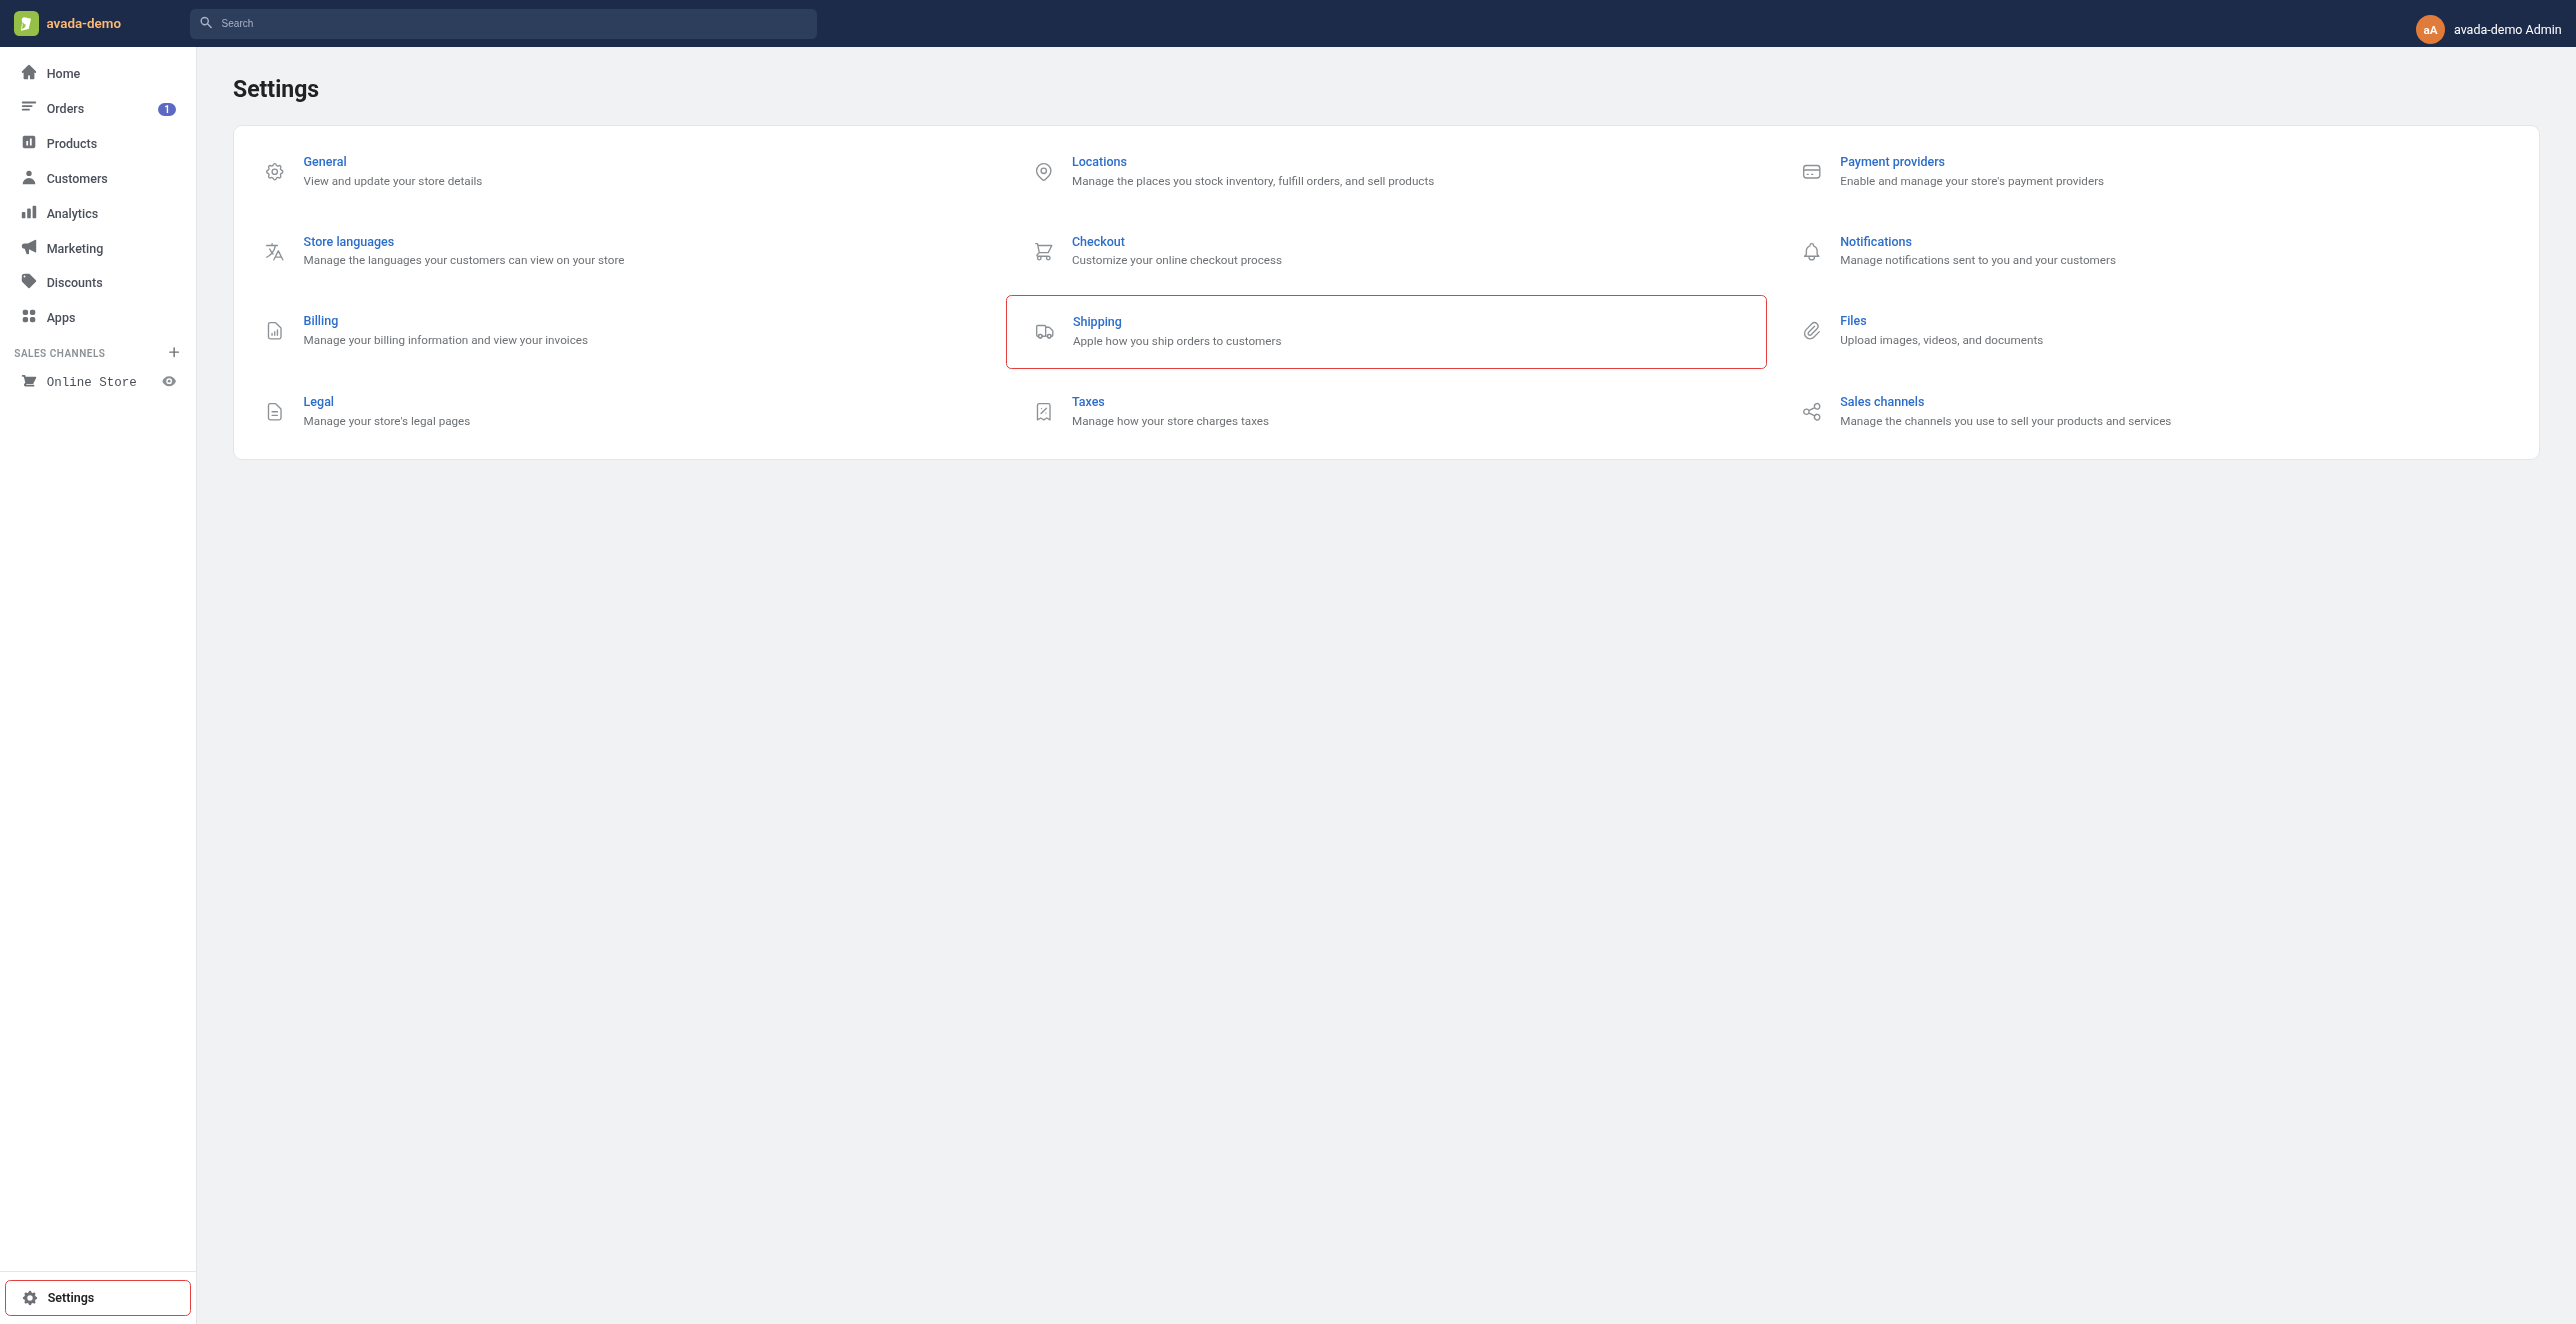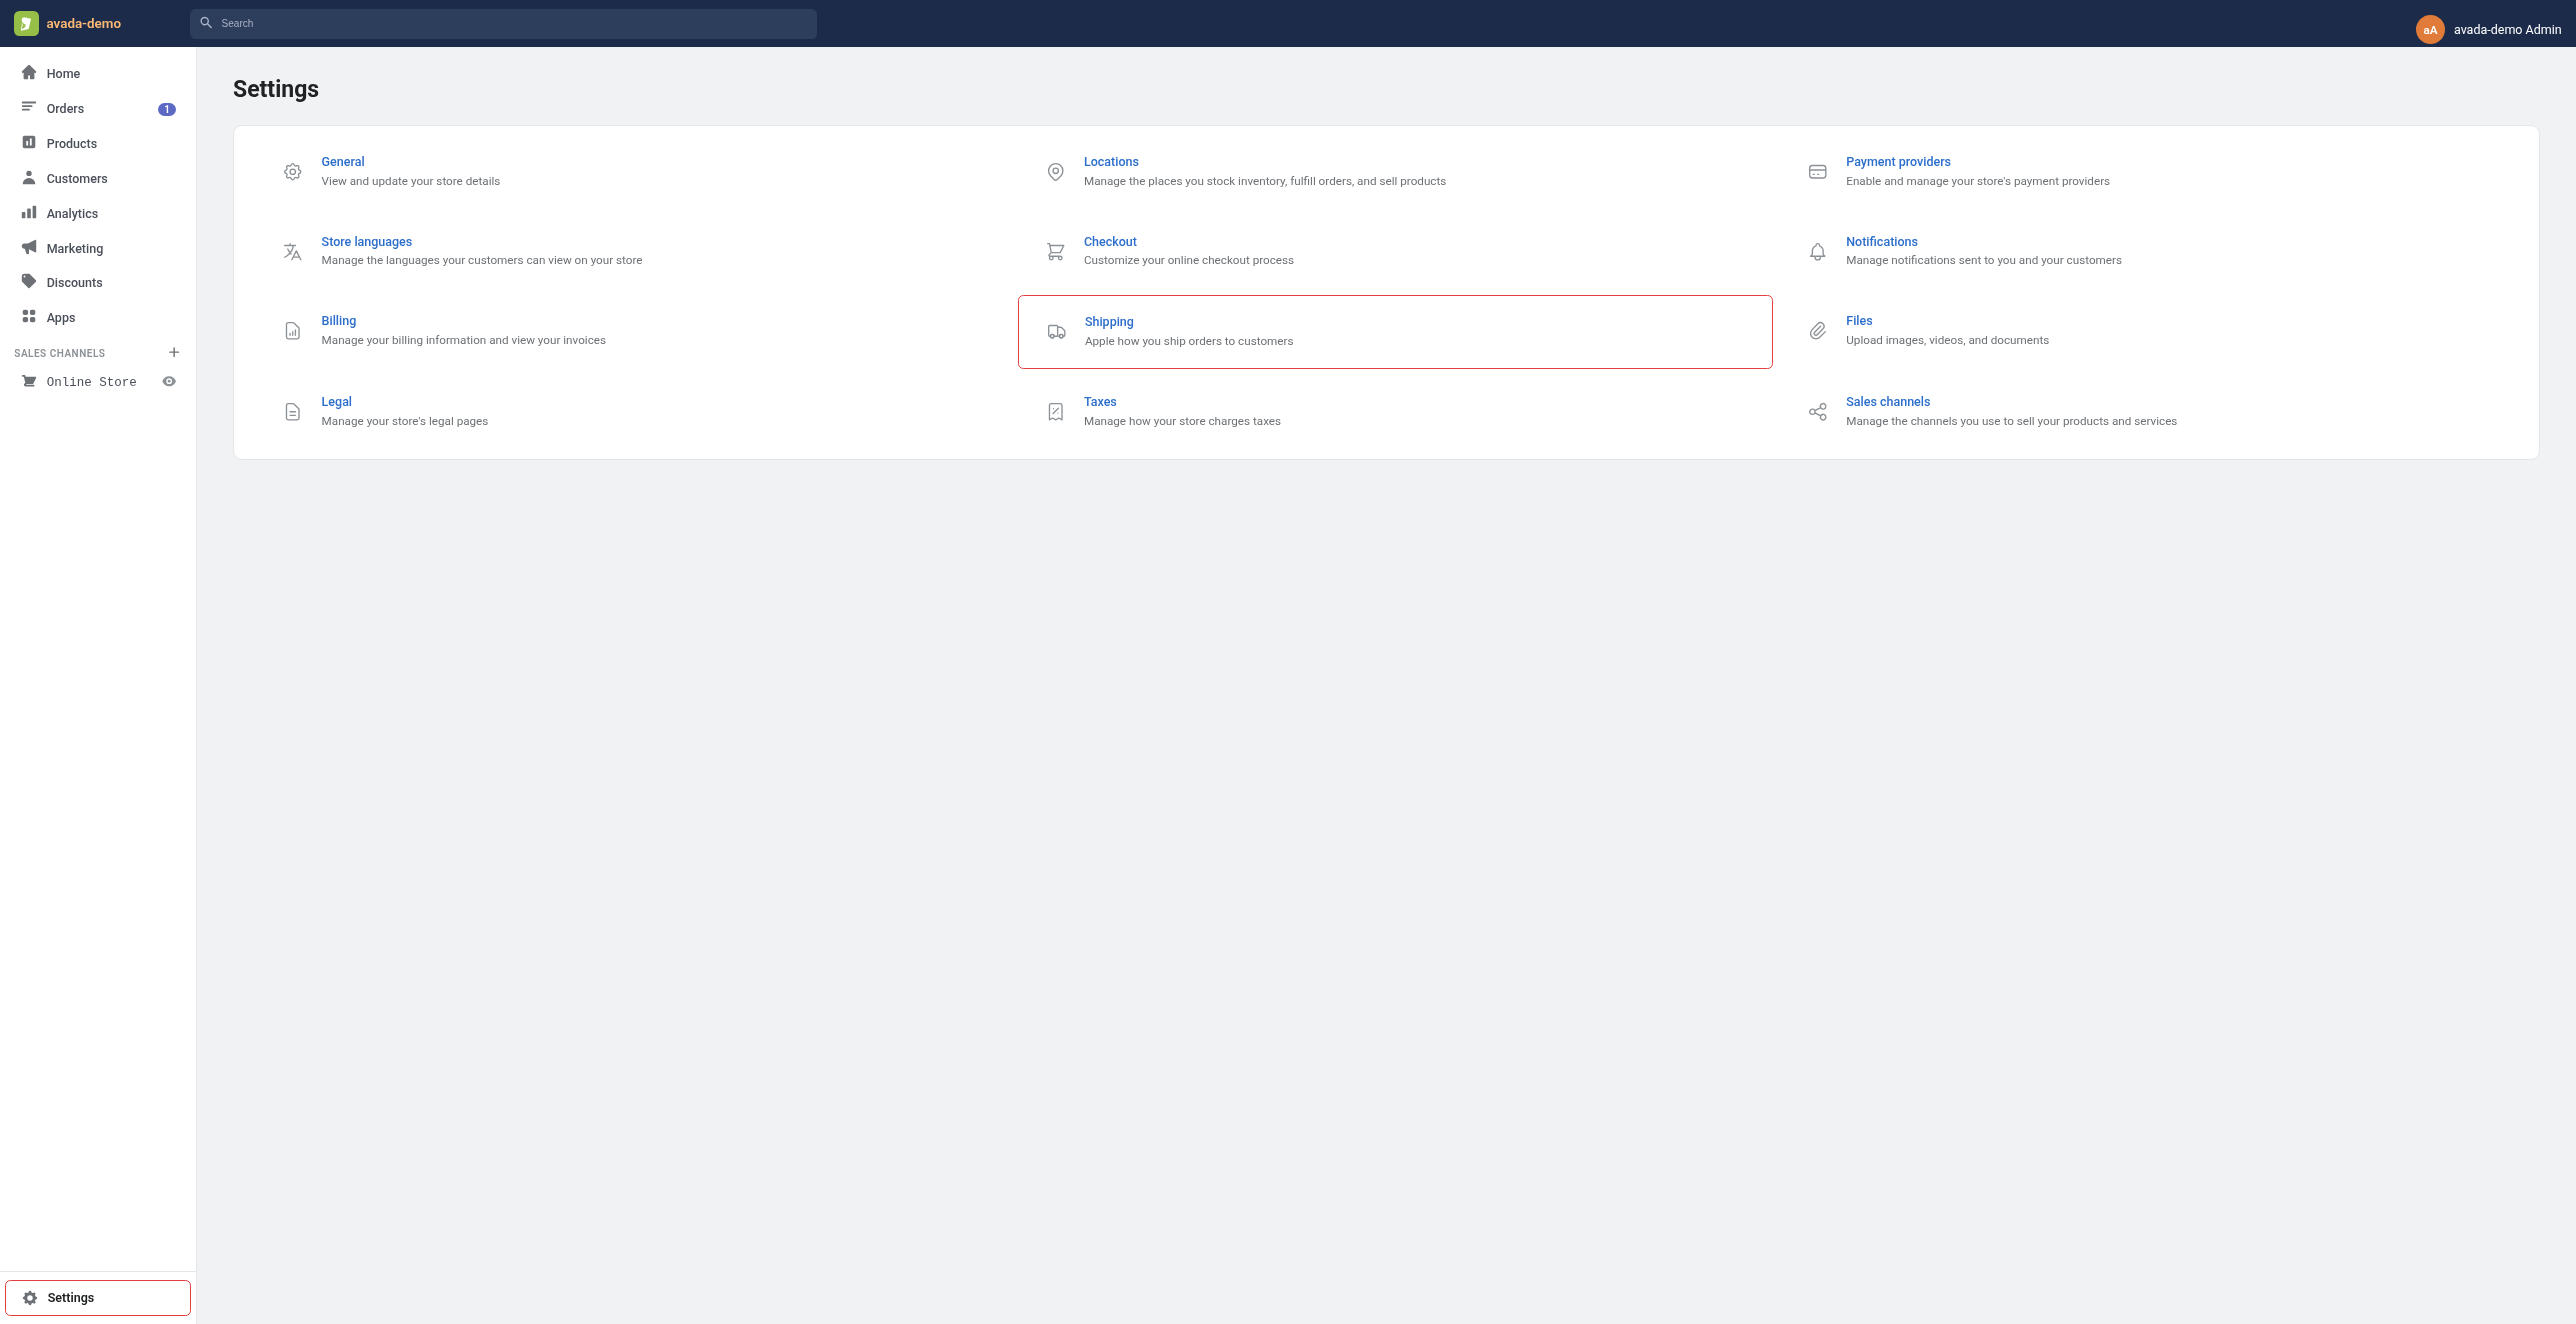--- a/index.html
+++ b/index.html
@@ -167,21 +167,20 @@
     .settings-card {
       background: #fff;
       border-radius: 9px;
       border: 0.9px solid #e3e5e8;
       padding: 7.2px 0;
     }
     .settings-grid {
       display: grid;
       grid-template-columns: repeat(3, 1fr);
       gap: 0;
-      padding-left: 18px;
     }
     .settings-item {
       display: flex;
       align-items: flex-start;
       gap: 12.5px;
       padding: 18px 21.5px;
       cursor: pointer;
       border-radius: 5.4px;
       margin: 3.6px;
     }

